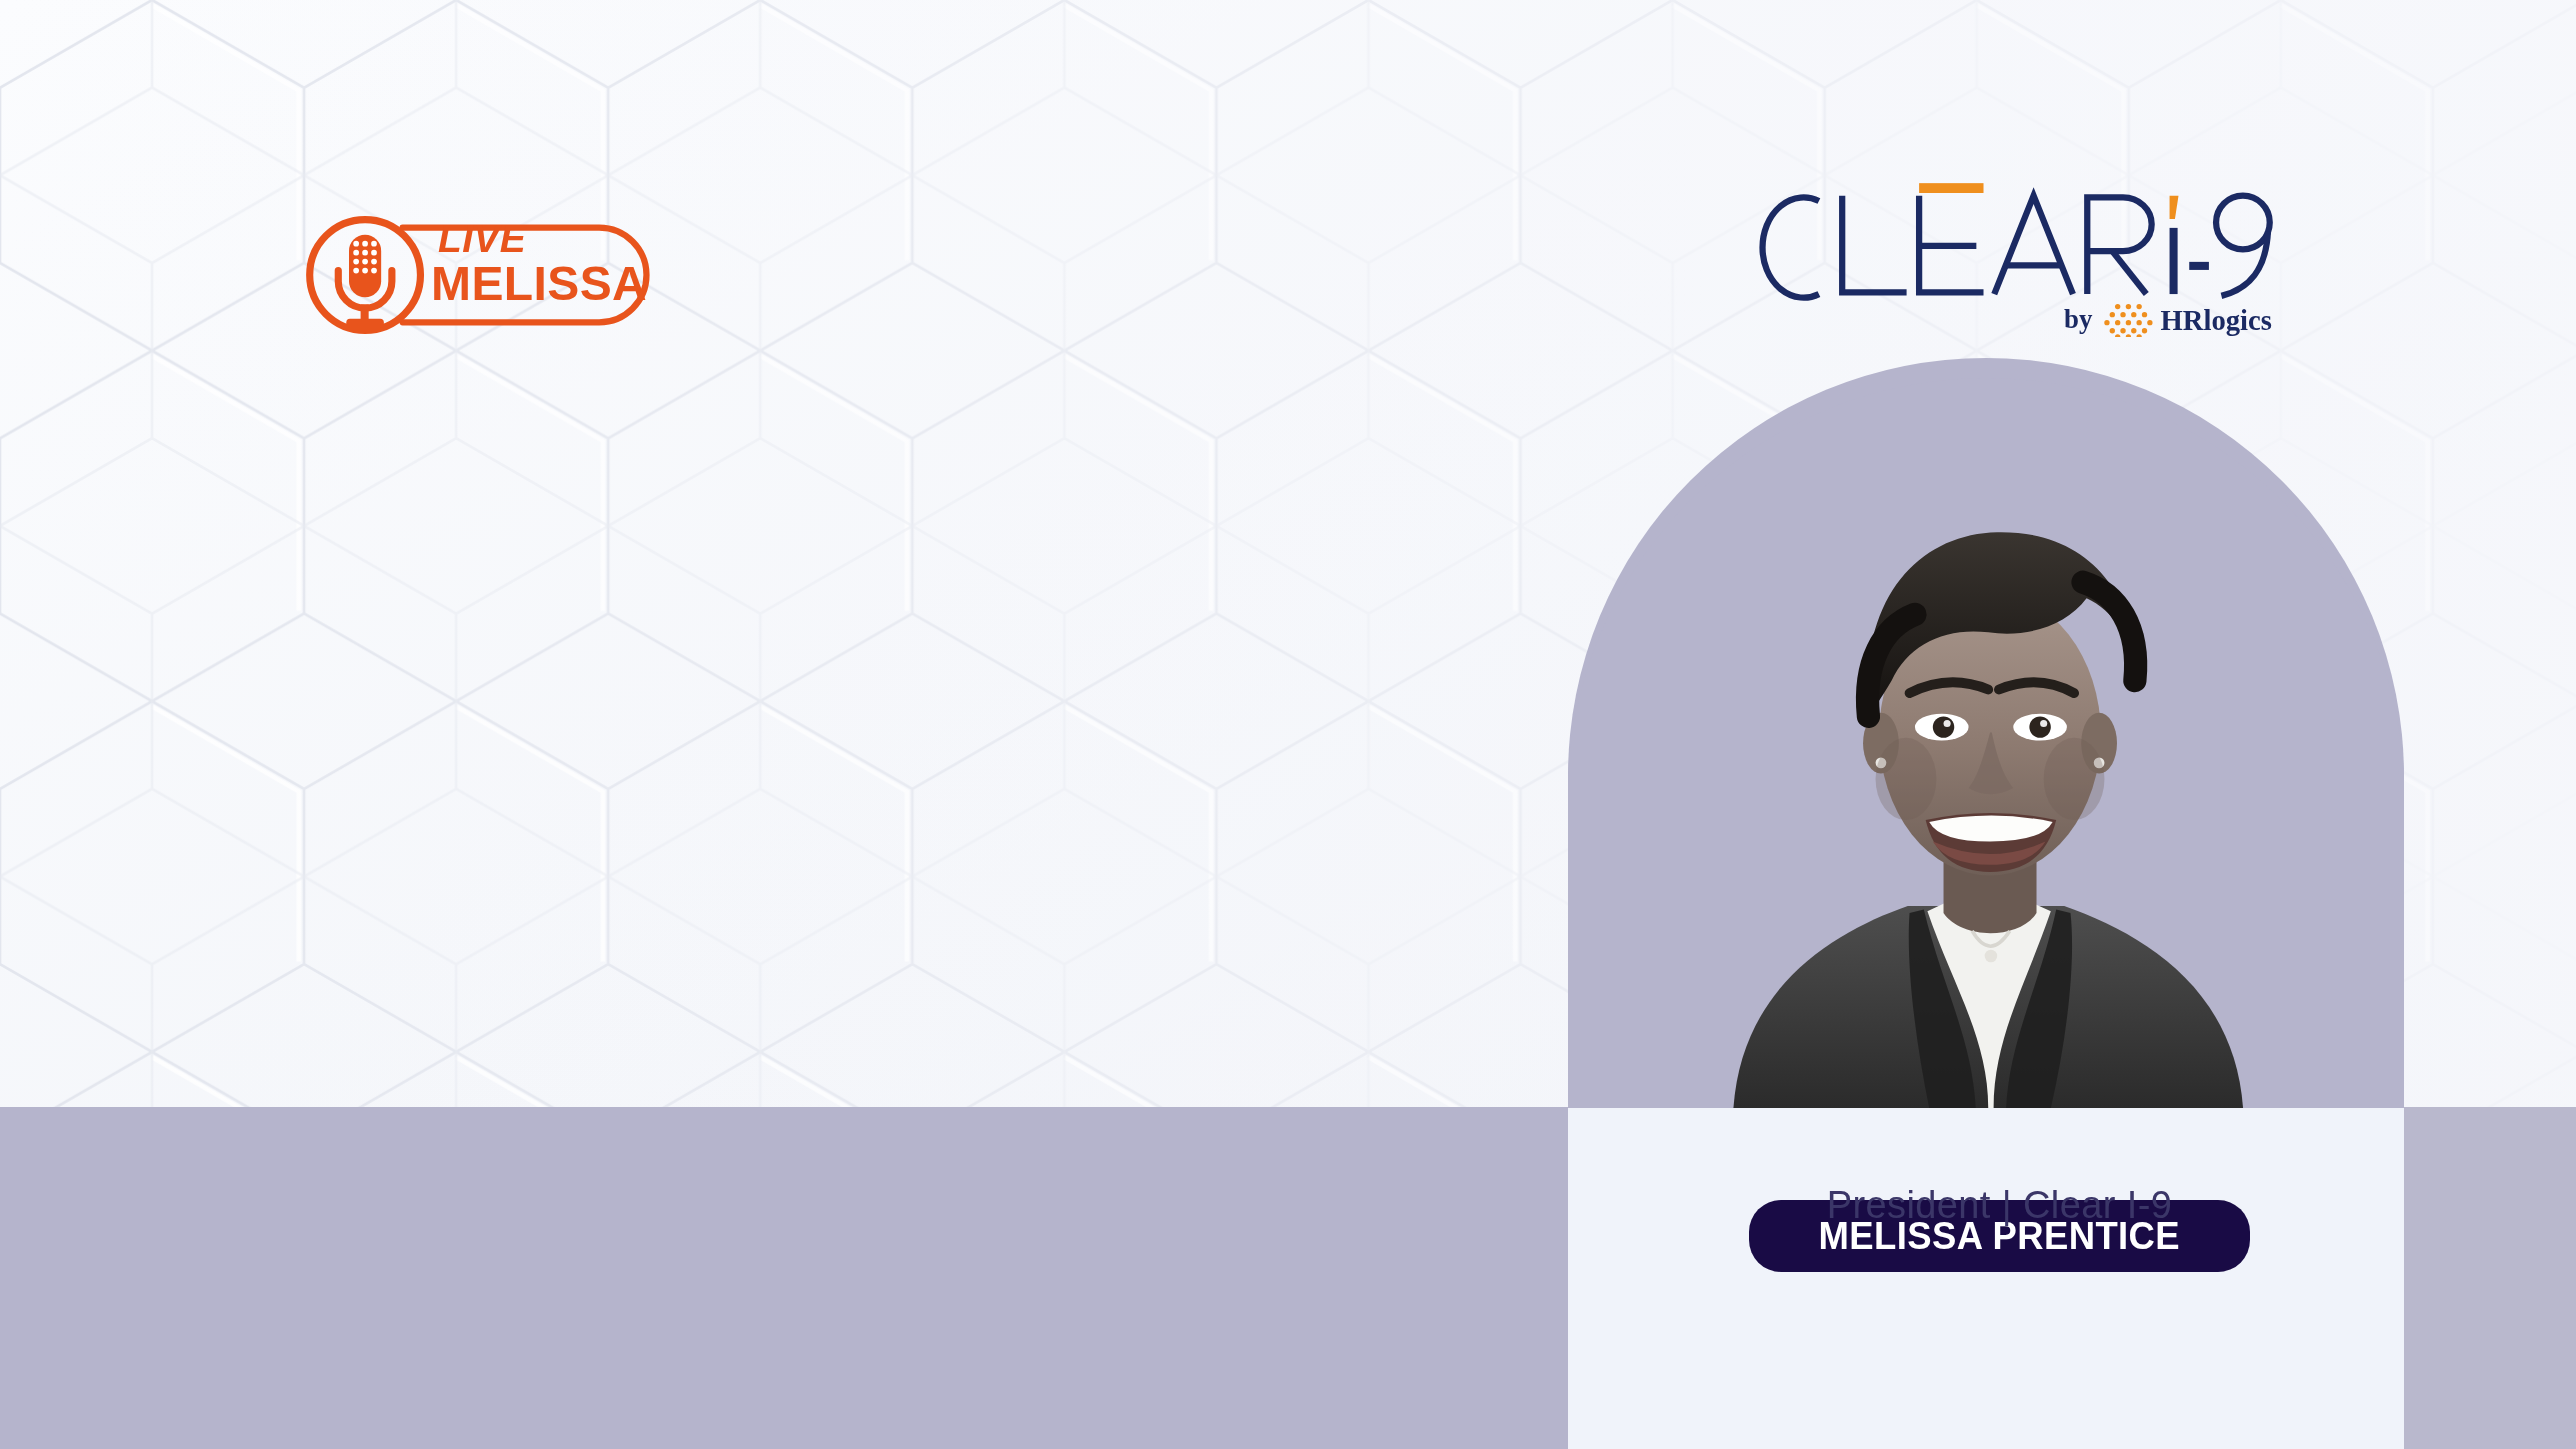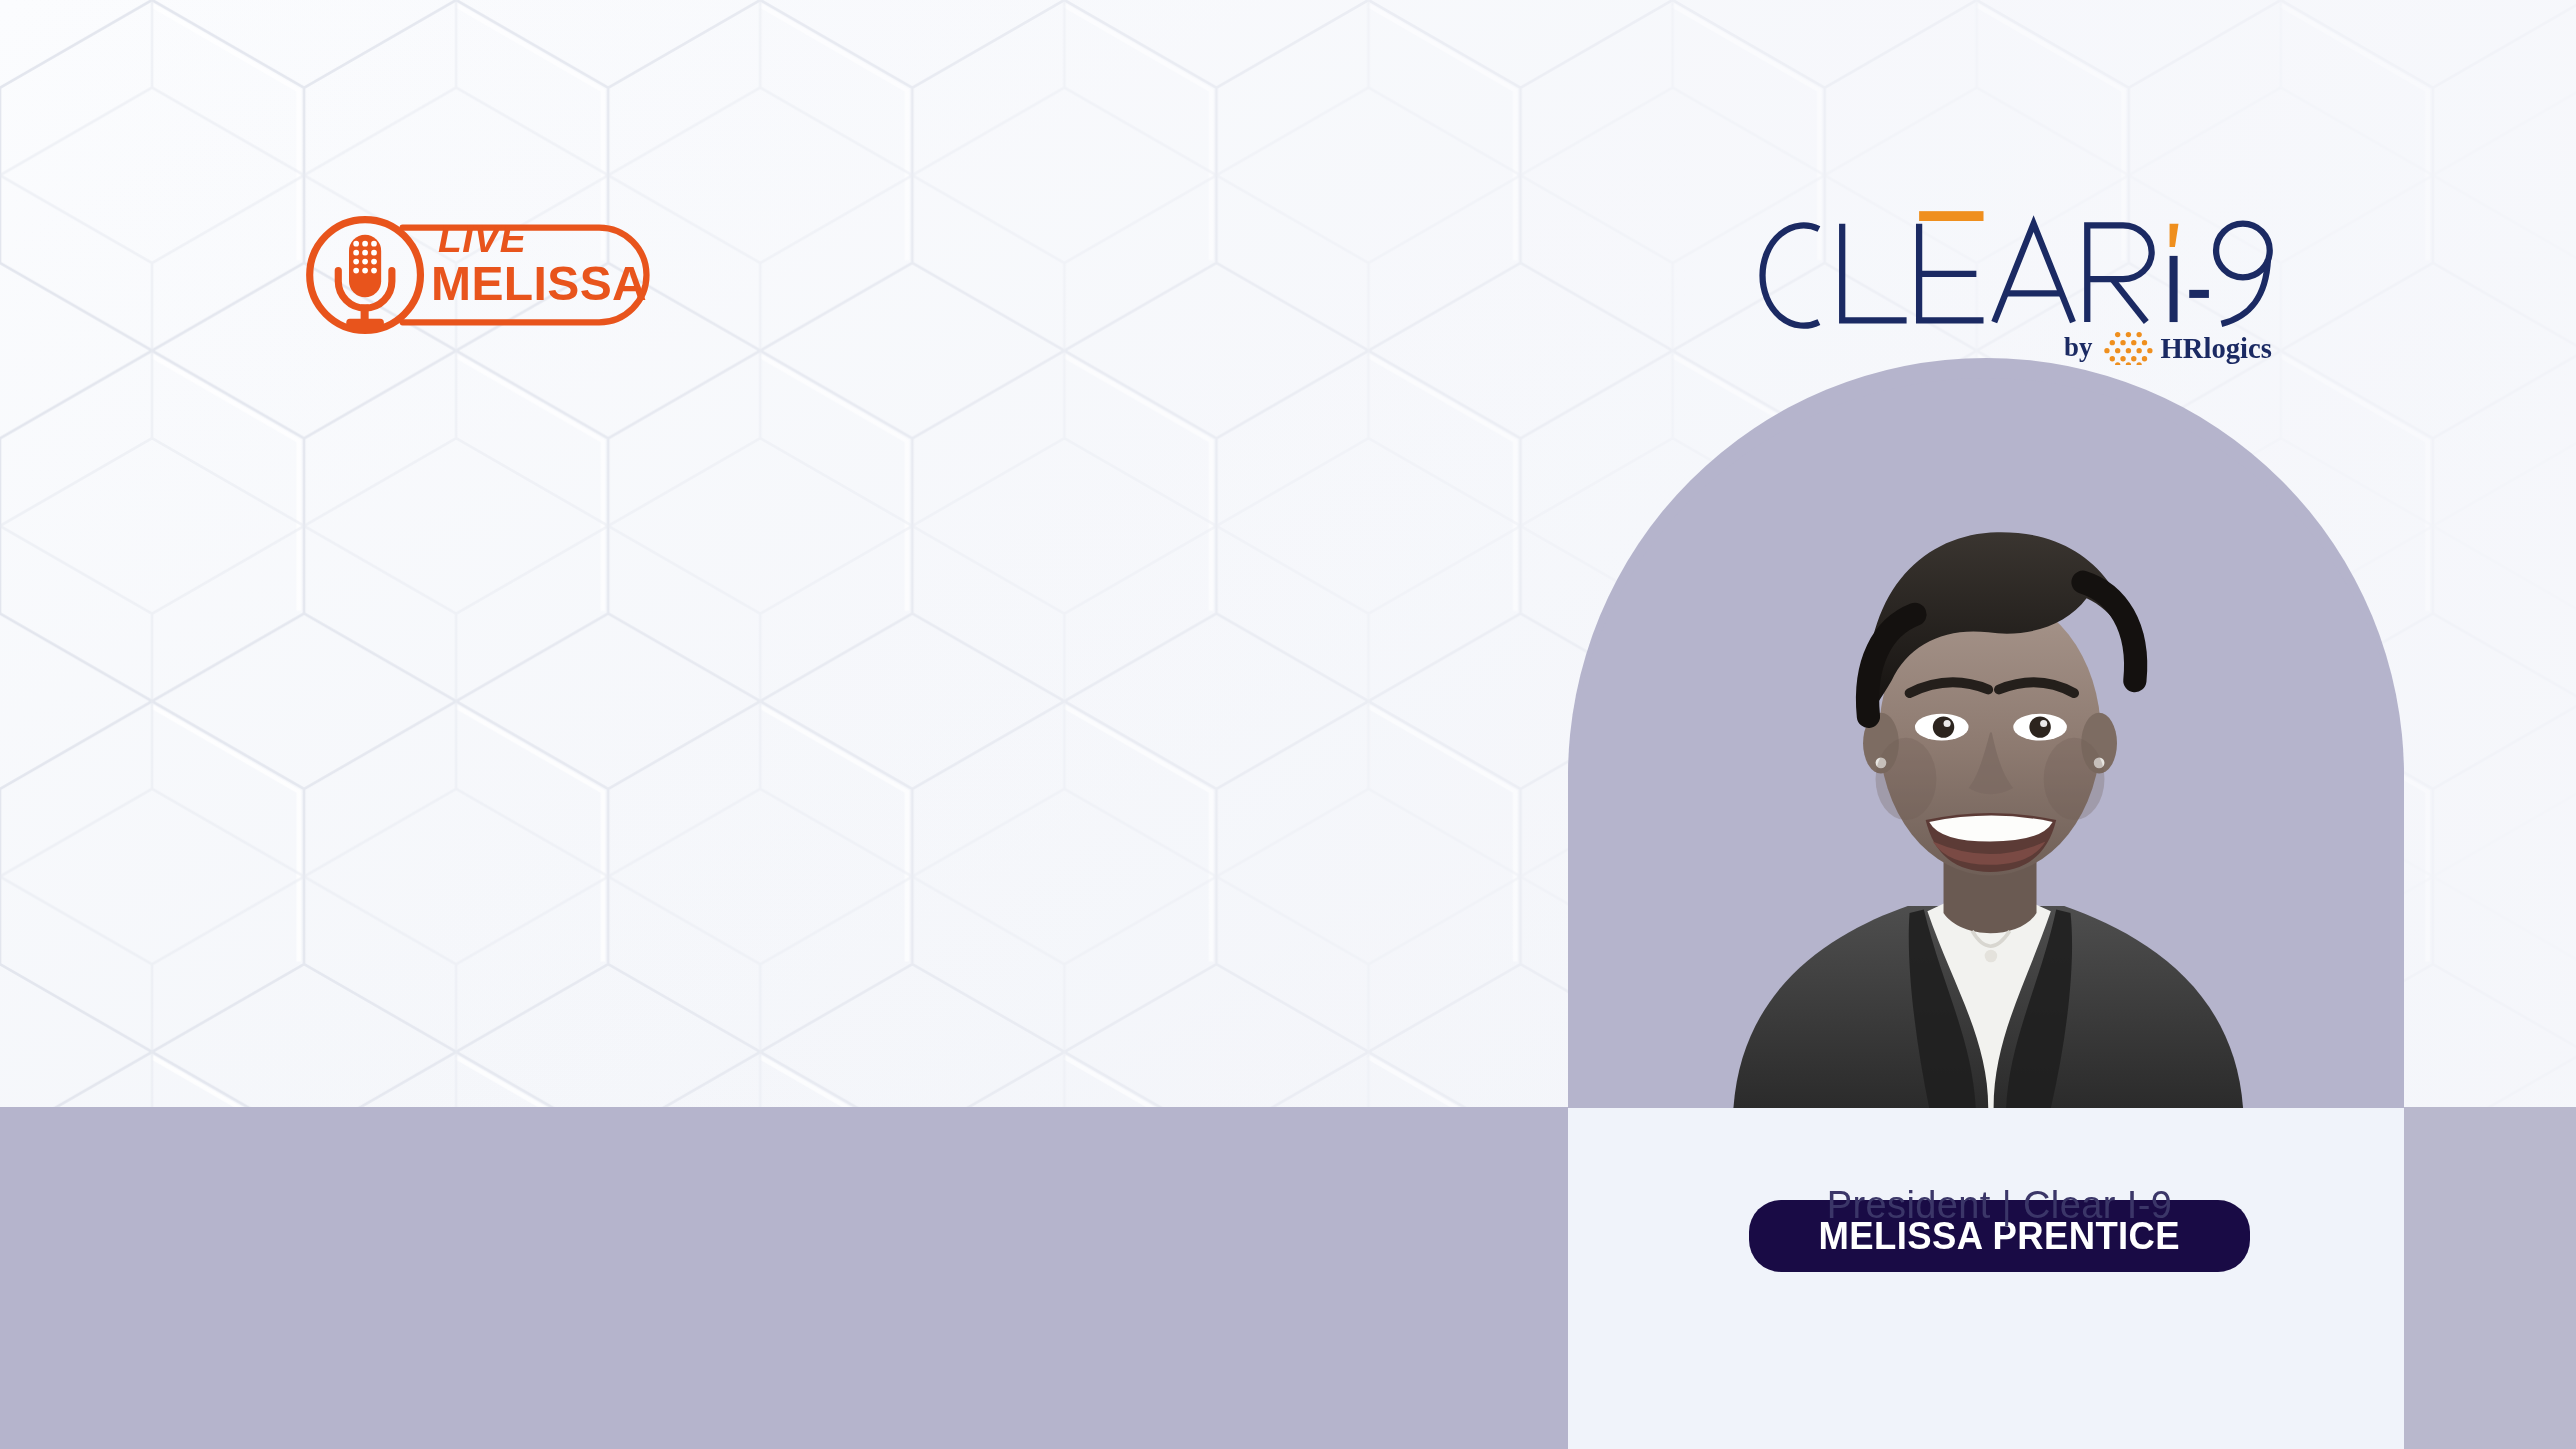--- a/index.html
+++ b/index.html
@@ -103,21 +103,21 @@
     color:#2d2a5c;
     letter-spacing:0px;
     transform:scaleX(0.95);
     transform-origin:left center;
     white-space:nowrap;
   }
   .sub-bold { font-weight:bold; }
 
   
   .logo {
-    position:absolute; left:1749px; top:204px;
+    position:absolute; left:1749px; top:176px;
     width:537px; height:161px;
   }
 
   
   .name-pill {
     position:absolute; left:1749px; top:1200px;
     width:501px; height:72px;
     background:#190b45;
     border-radius:32px;
     display:flex; align-items:center; justify-content:center;

